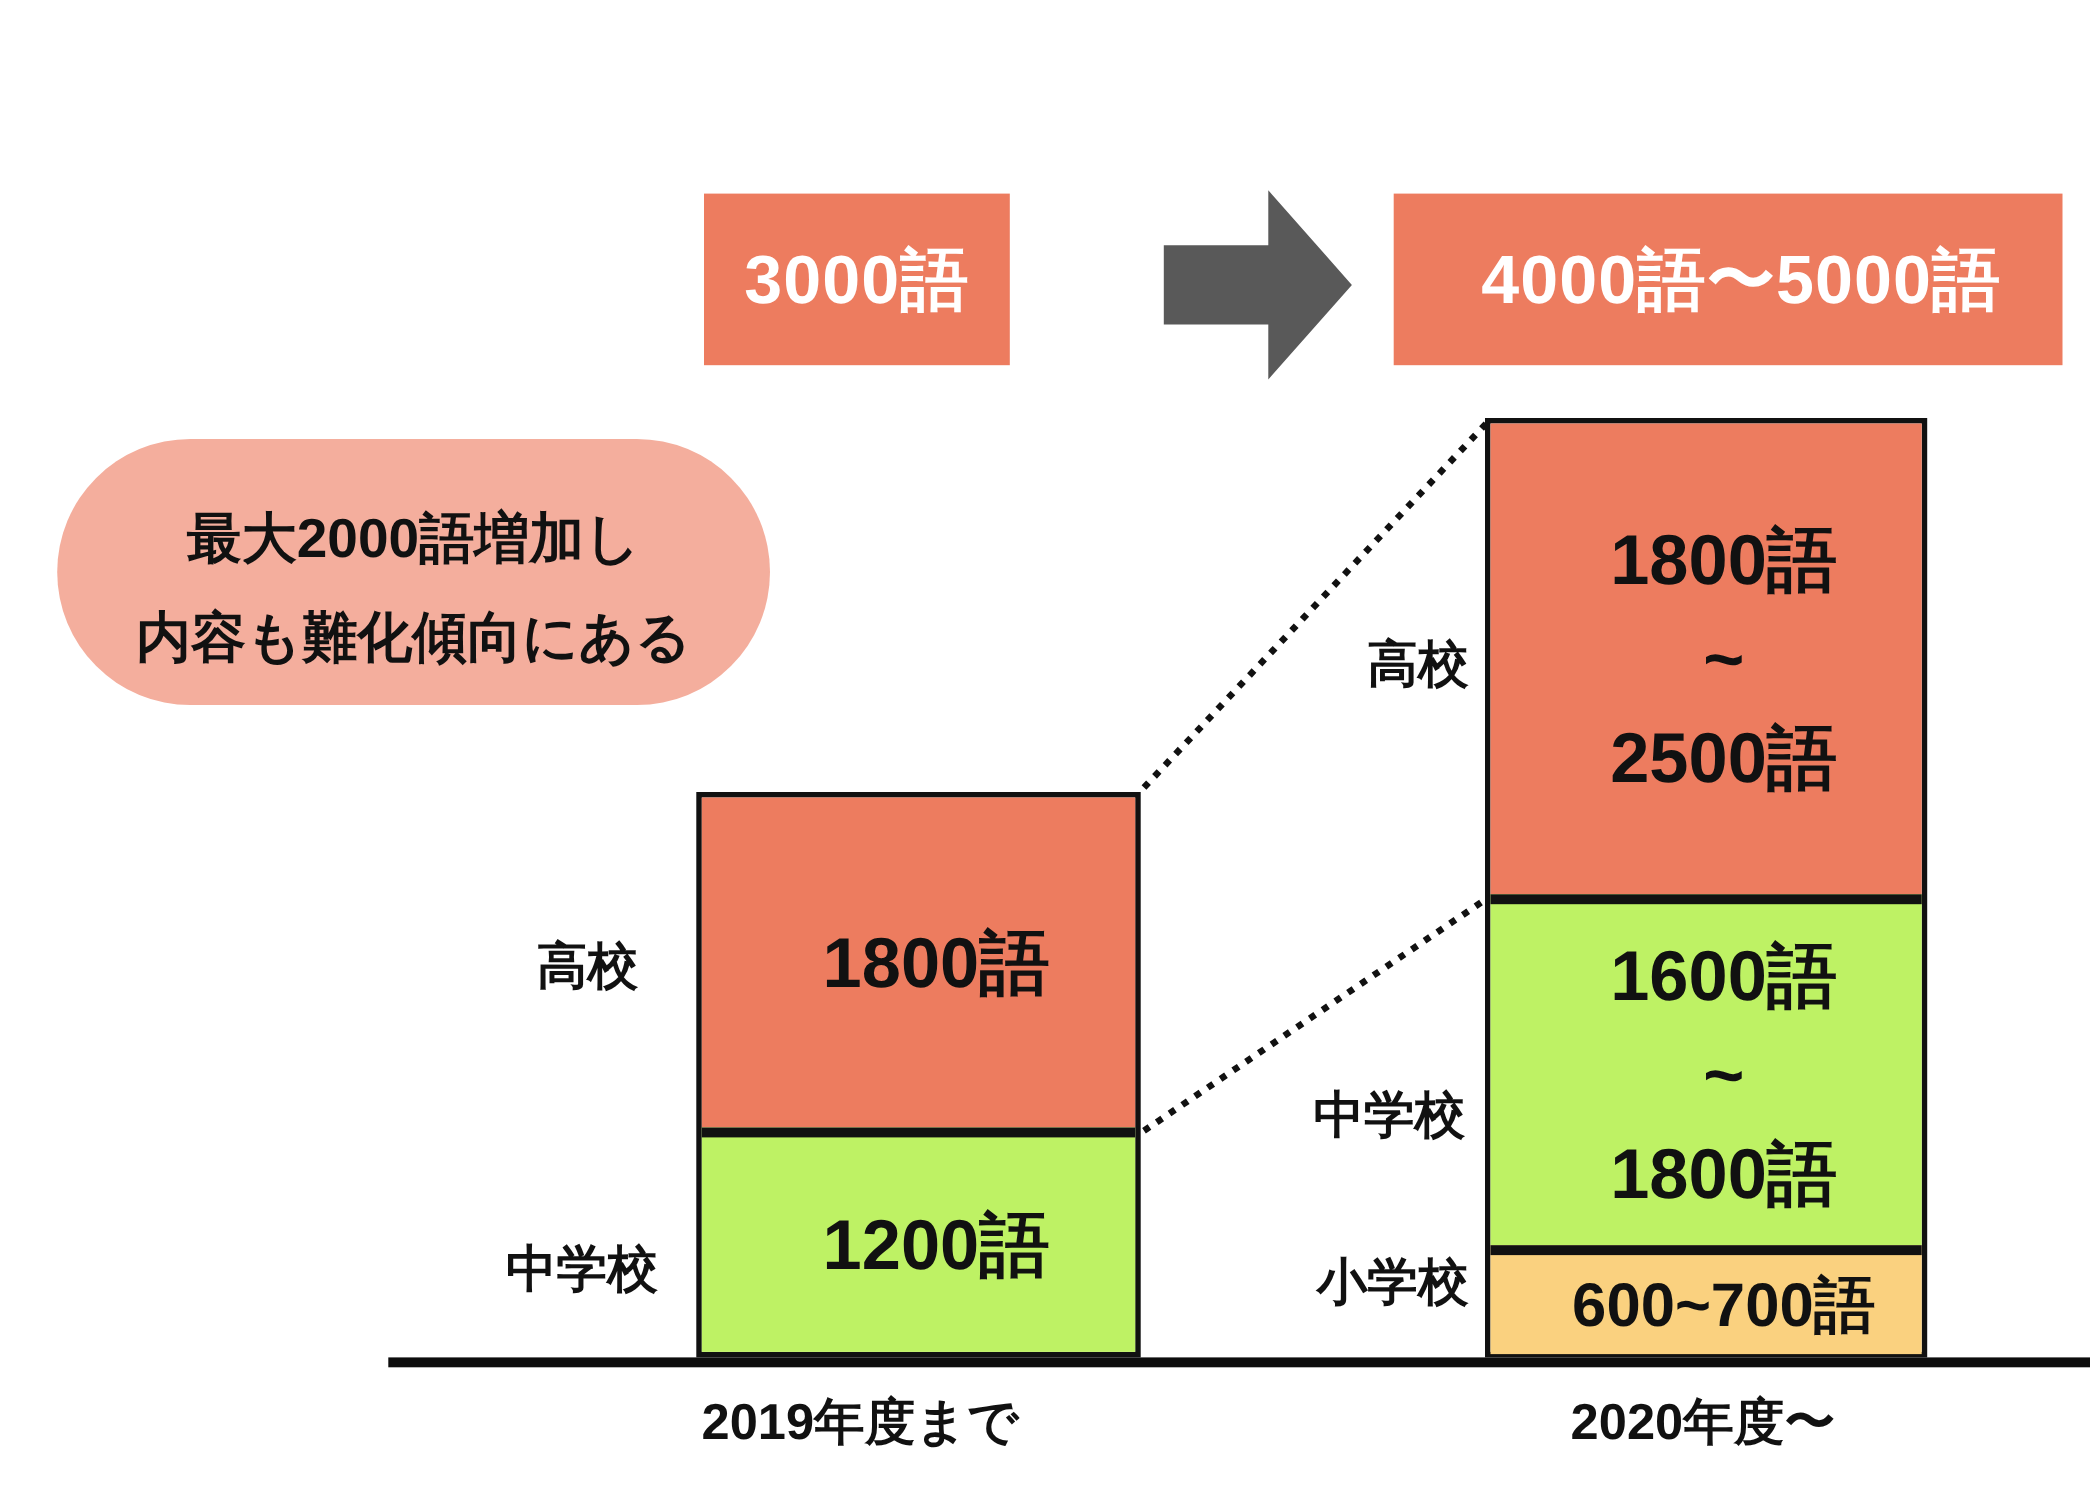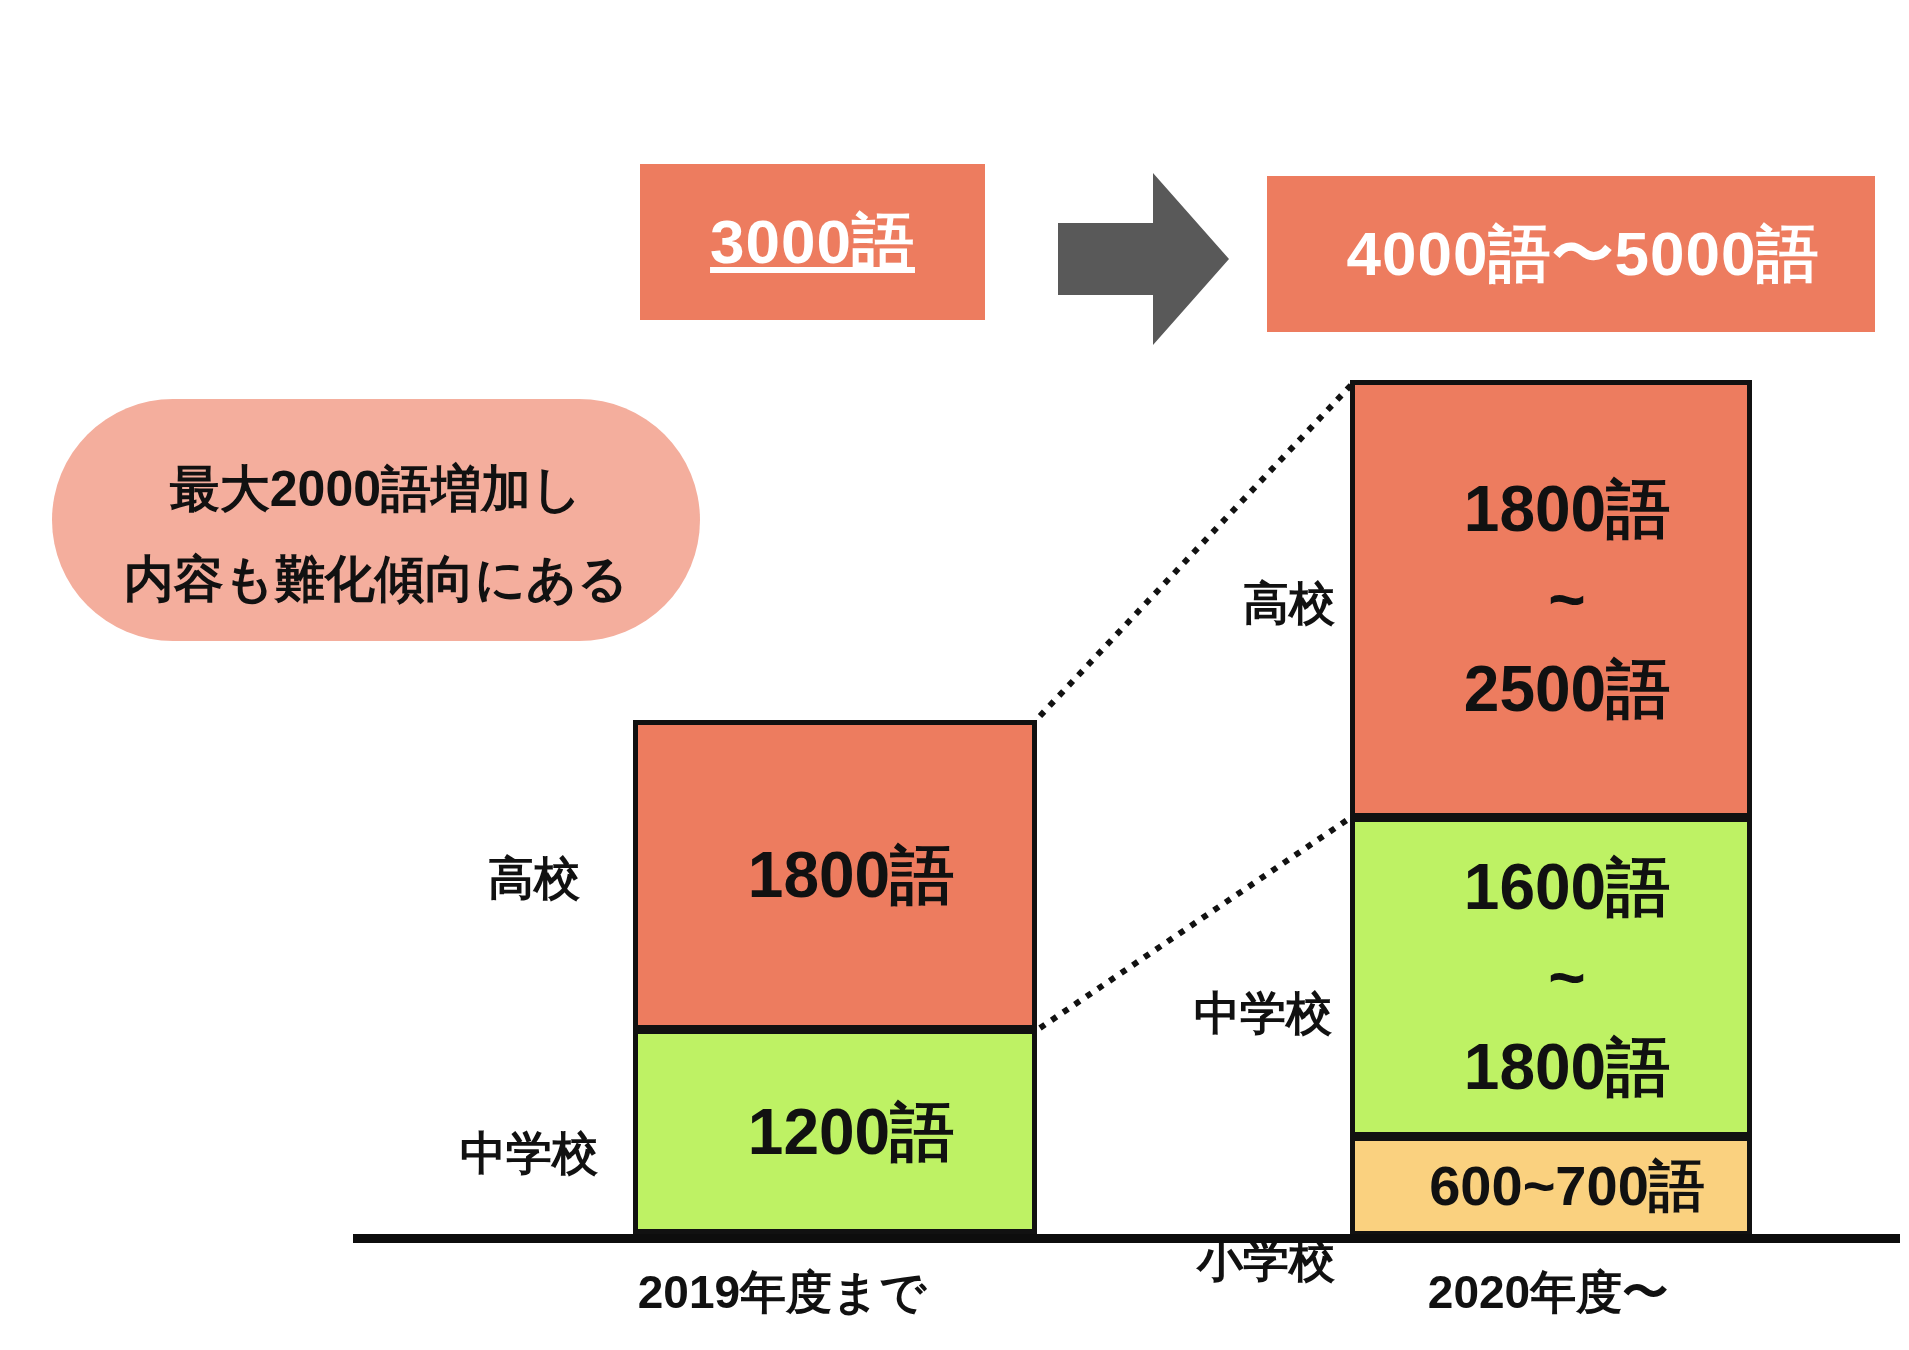--- a/index.html
+++ b/index.html
@@ -14,21 +14,21 @@
   }
   
   .total-box{
     position:absolute;
     background:#ED7C5F;
     color:#FFFFFF;
     display:flex;align-items:center;justify-content:center;
     font-size:62px;
     letter-spacing:1px;
   }
-  .box-before{left:640px;top:164px;width:345px;height:156px;text-decoration:underline;}
+  .box-before{left:640px;top:176px;width:278px;height:156px;}
   .box-after{left:1267px;top:176px;width:584px;height:156px;padding-left:24px;}
   .arrow-svg{position:absolute;left:0;top:0;pointer-events:none;}
   
   .bubble{
     position:absolute;
     left:52px;top:399px;width:648px;height:242px;
     background:#F4AE9D;
     border-radius:121px;
     display:flex;flex-direction:column;align-items:center;justify-content:center;
     padding-top:27px;box-sizing:border-box;
@@ -66,21 +66,21 @@
     position:absolute;
     width:280px;
     font-size:46px;
     text-align:right;
     white-space:nowrap;
   }
   .lbl-before-hs{left:300px;top:848px;}
   .lbl-before-jhs{left:318px;top:1123px;}
   .lbl-after-hs{left:1055px;top:573px;}
   .lbl-after-jhs{left:1052px;top:983px;}
-  .lbl-after-es{left:1055px;top:1230px;}
+  .lbl-after-es{left:1055px;top:1135px;}
   
   .axis-line{
     position:absolute;
     left:353px;top:1234px;width:1547px;height:9px;
     background:#0d0d0d;
   }
   .axis-label{
     position:absolute;
     width:420px;top:1262px;
     font-size:46px;text-align:center;white-space:nowrap;

